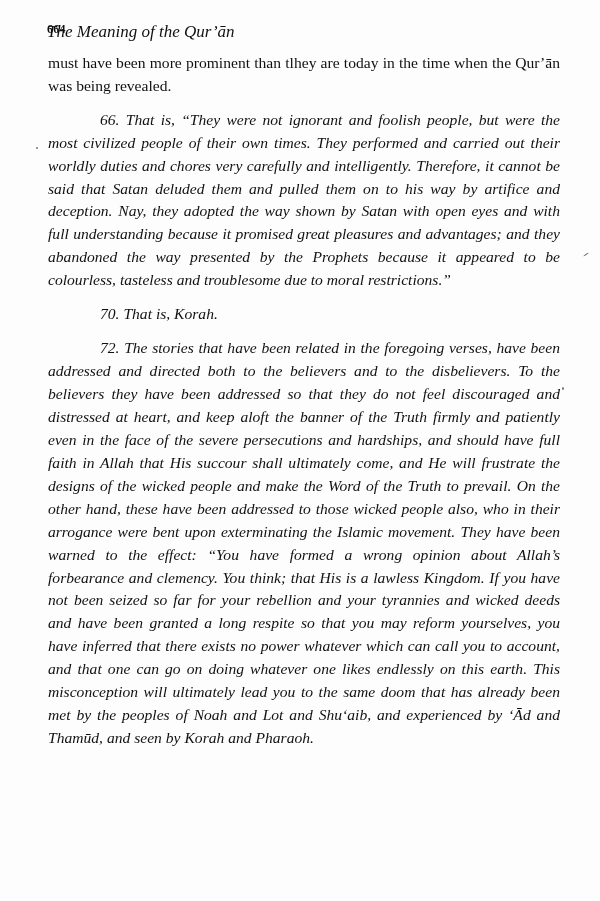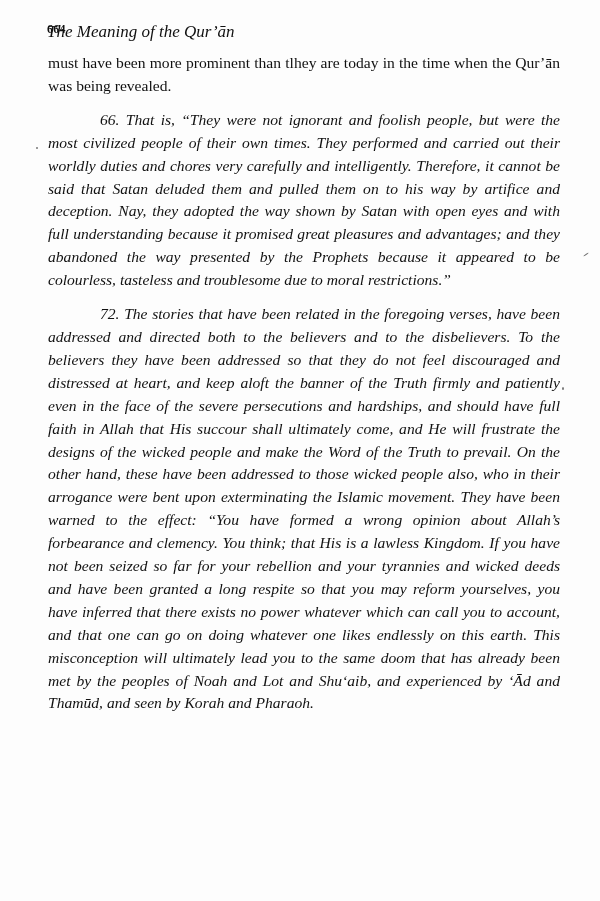--- a/index.html
+++ b/index.html
@@ -21,20 +21,21 @@
 
 <div class="page">
   <div class="header">
     <span class="page-num">664</span>
     <div class="running-title">The Meaning of the Qur’ān</div>
   </div>
 
   <div class="body">
     <p class="para cont">must have been more prominent than tlhey are today in the time when the Qur’ān was being revealed.</p>
     <p class="para indent">66. That is, “They were not ignorant and foolish people, but were the most civilized people of their own times. They performed and carried out their worldly duties and chores very carefully and intelligently. Therefore, it cannot be said that Satan deluded them and pulled them on to his way by artifice and deception. Nay, they adopted the way shown by Satan with open eyes and with full understanding because it promised great pleasures and advantages; and they abandoned the way presented by the Prophets because it appeared to be colourless, tasteless and troublesome due to moral restrictions.”</p>
+    <p class="para indent short">70. That is, Korah.</p>
     <p class="para indent">72. The stories that have been related in the foregoing verses, have been addressed and directed both to the believers and to the disbelievers. To the believers they have been addressed so that they do not feel discouraged and distressed at heart, and keep aloft the banner of the Truth firmly and patiently even in the face of the severe persecutions and hardships, and should have full faith in Allah that His succour shall ultimately come, and He will frustrate the designs of the wicked people and make the Word of the Truth to prevail. On the other hand, these have been addressed to those wicked people also, who in their arrogance were bent upon exterminating the Islamic movement. They have been warned to the effect: “You have formed a wrong opinion about Allah’s forbearance and clemency. You think; that His is a lawless Kingdom. If you have not been seized so far for your rebellion and your tyrannies and wicked deeds and have been granted a long respite so that you may reform yourselves, you have inferred that there exists no power whatever which can call you to account, and that one can go on doing whatever one likes endlessly on this earth. This misconception will ultimately lead you to the same doom that has already been met by the peoples of Noah and Lot and Shu‘aib, and experienced by ‘Ād and Thamūd, and seen by Korah and Pharaoh.</p>
 
   </div>
 
   <span class="speck" style="left:36px;top:147px;width:2px;height:2px;"></span>
   <span class="speck" style="left:562px;top:387px;width:2px;height:3px;"></span>
   <span class="speck" style="left:583px;top:254px;width:6px;height:1px;transform:rotate(-35deg);"></span>
 </div>
 
 </body></html>

